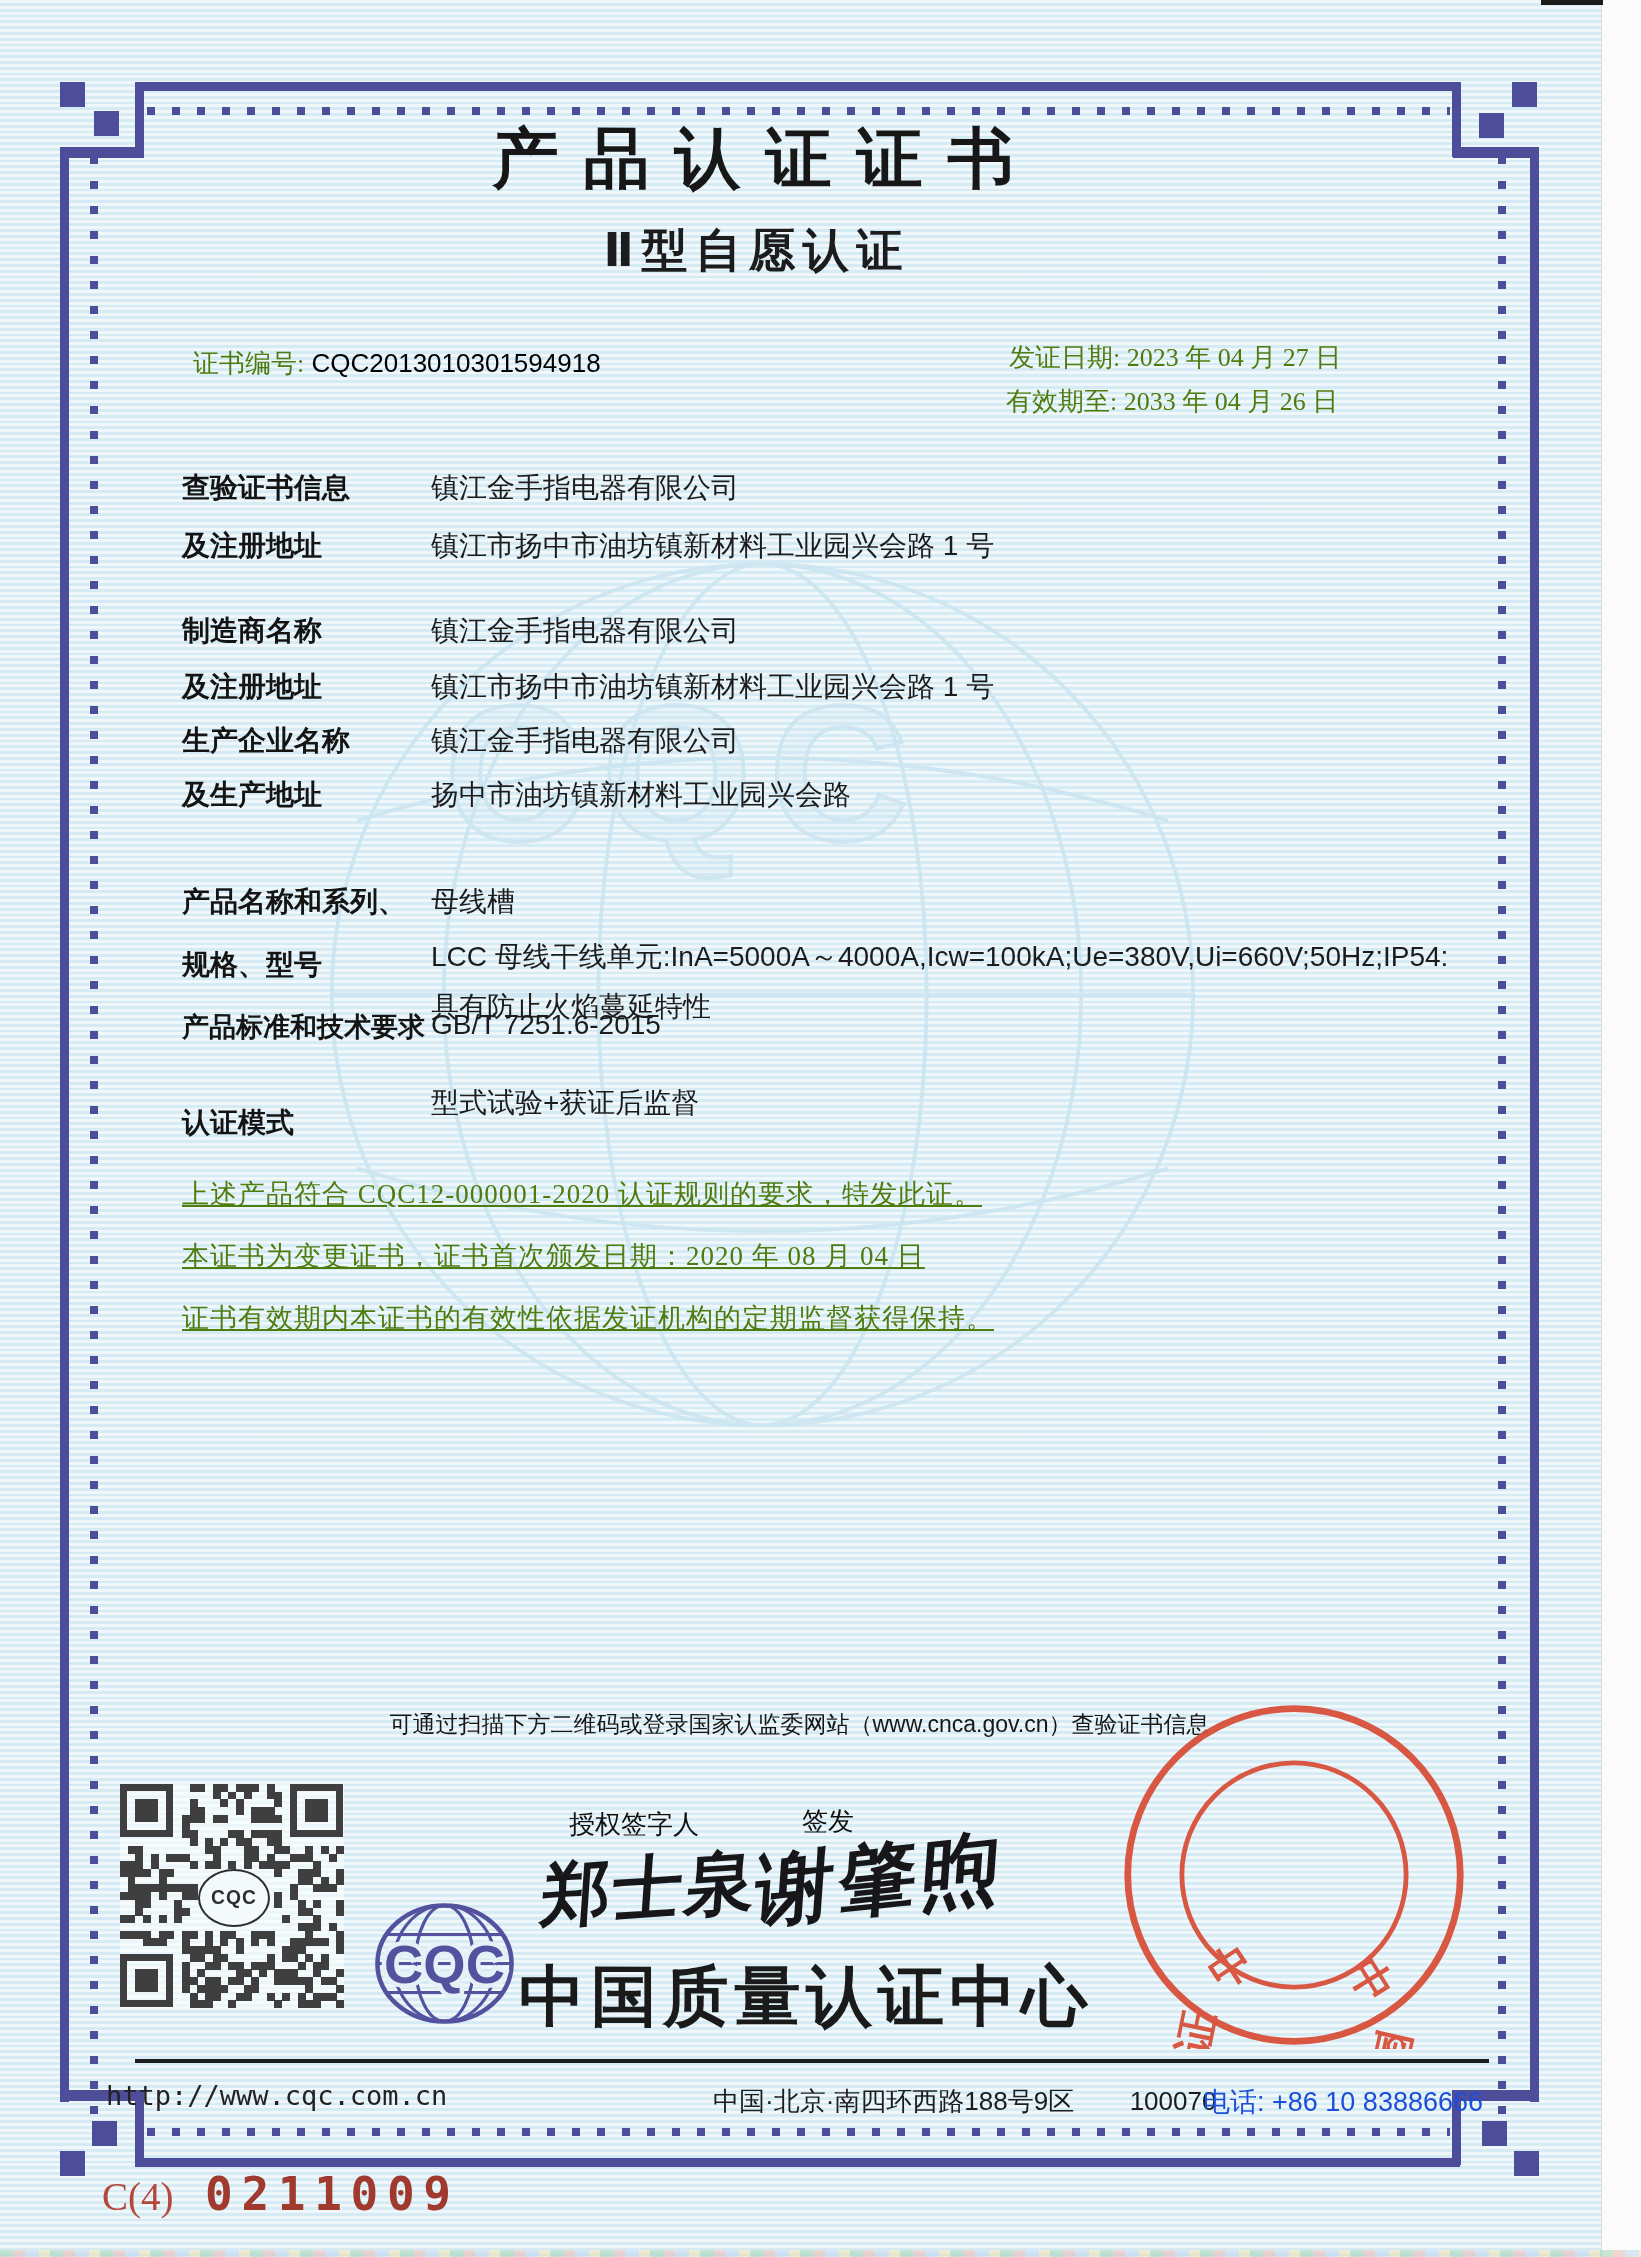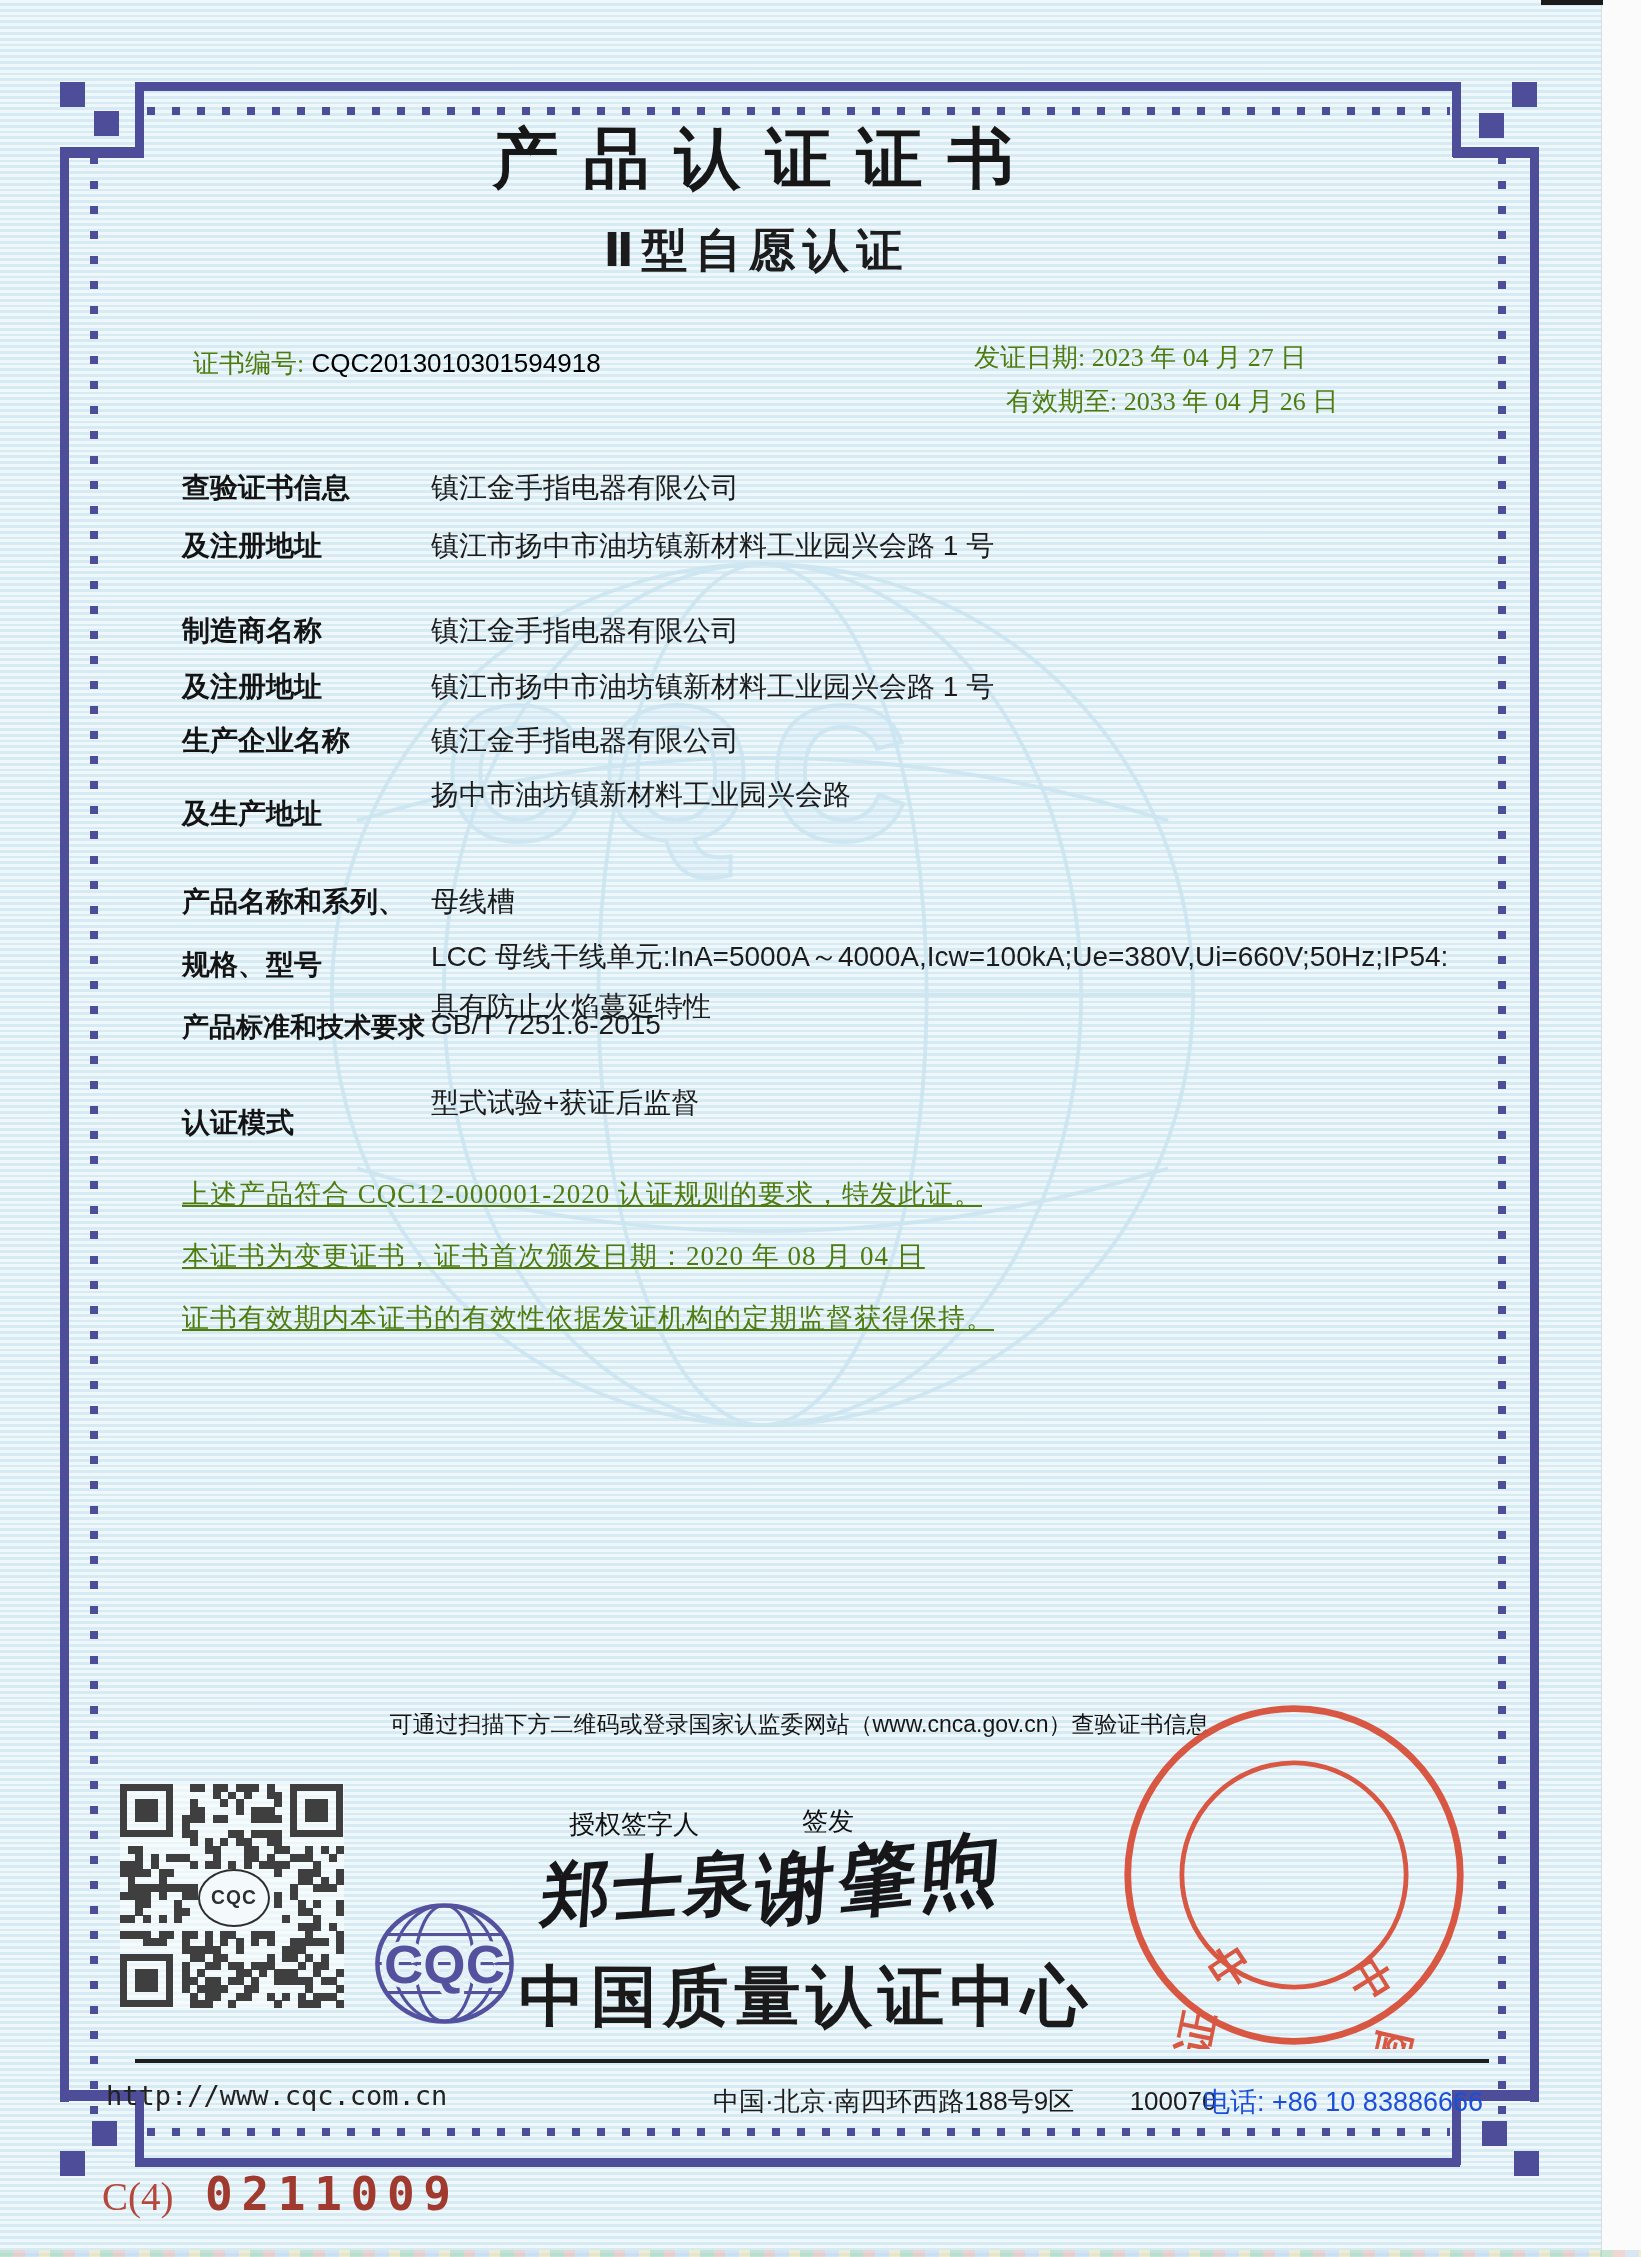--- a/index.html
+++ b/index.html
@@ -102,40 +102,40 @@
   <div class="dash-v" style="left:90px;top:156px;width:7.7px;height:1958px;"></div>
   <div class="dash-v" style="left:1498px;top:156px;width:7.7px;height:1958px;"></div>
 
   <div class="ctr title" style="top:114px;">产品认证证书</div>
   <div class="ctr subtitle" style="top:220px;">Ⅱ型自愿认证</div>
 
   <div class="abs meta" style="left:193px;top:346px;">
     <span class="kai">证书编号:</span>
     <span>CQC2013010301594918</span>
   </div>
-  <div class="abs meta kai" style="left:974px;top:340px;white-space:nowrap;text-align:center;">
+  <div class="abs meta kai" style="left:1009px;top:340px;white-space:nowrap;text-align:center;">
     <span>发证日期:</span>
     <span>2023 年 04 月 27 日</span>
   </div>
   <div class="abs meta kai" style="left:1006px;top:384px;white-space:nowrap;">
     <span>有效期至:</span>
     <span>2033 年 04 月 26 日</span>
   </div>
 
   <div class="lbl" style="top:469px;">查验证书信息</div>
   <div class="val" style="top:469px;">镇江金手指电器有限公司</div>
   <div class="lbl" style="top:527px;">及注册地址</div>
   <div class="val" style="top:527px;">镇江市扬中市油坊镇新材料工业园兴会路 1 号</div>
   <div class="lbl" style="top:612px;">制造商名称</div>
   <div class="val" style="top:612px;">镇江金手指电器有限公司</div>
   <div class="lbl" style="top:668px;">及注册地址</div>
   <div class="val" style="top:668px;">镇江市扬中市油坊镇新材料工业园兴会路 1 号</div>
   <div class="lbl" style="top:722px;">生产企业名称</div>
   <div class="val" style="top:722px;">镇江金手指电器有限公司</div>
-  <div class="lbl" style="top:776px;margin-top:19px;">及生产地址</div>
+  <div class="lbl" style="top:776px;">及生产地址</div>
   <div class="val" style="top:776px;">扬中市油坊镇新材料工业园兴会路</div>
   <div class="lbl" style="top:883px;">产品名称和系列、</div>
   <div class="val" style="top:883px;">母线槽</div>
   <div class="lbl" style="top:946px;">规格、型号</div>
   <div class="val-wrap" style="top:932px;">LCC 母线干线单元:InA=5000A～4000A,Icw=100kA;Ue=380V,Ui=660V;50Hz;IP54:具有防止火焰蔓延特性</div>
   <div class="lbl" style="top:1009px;font-size:27px;">产品标准和技术要求</div>
   <div class="val" style="top:1009px;">GB/T 7251.6-2015</div>
   <div class="lbl" style="top:1104px;">认证模式</div>
   <div class="val" style="top:1084px;">型式试验+获证后监督</div>
 

